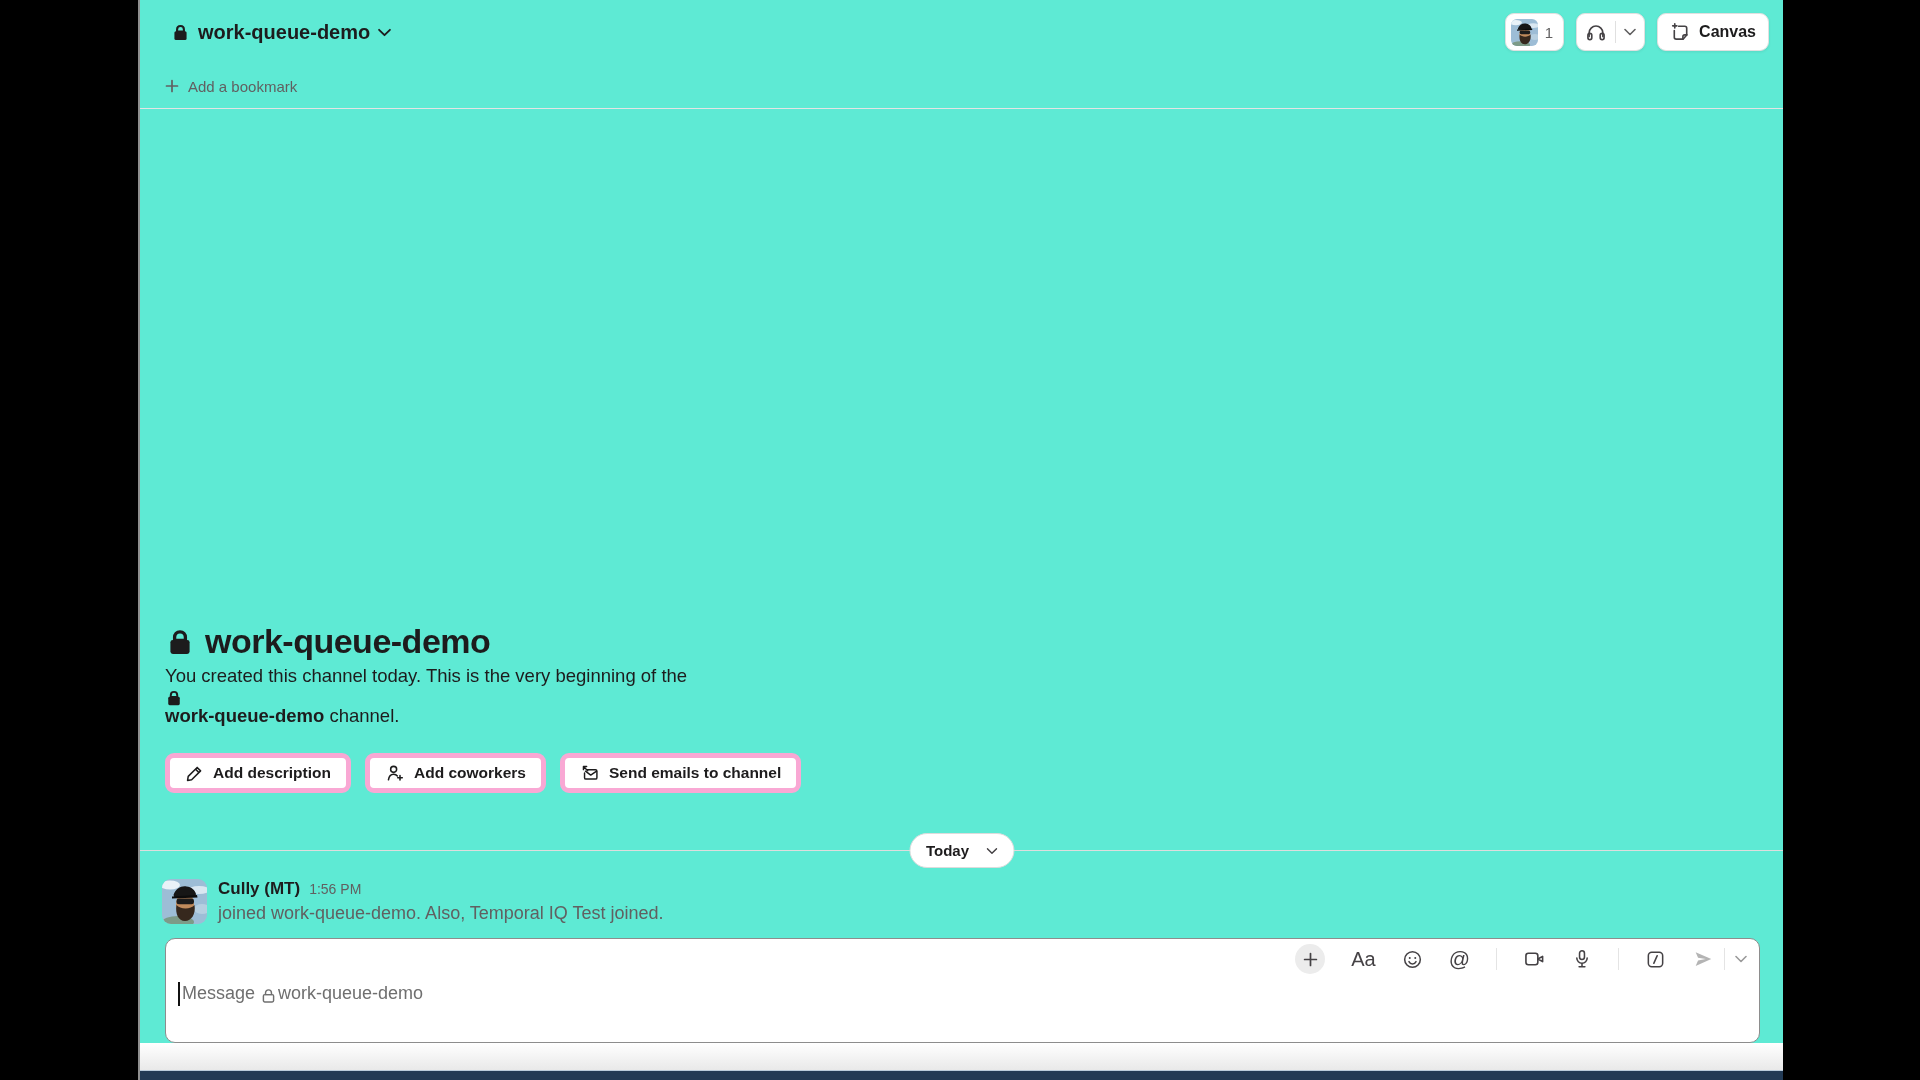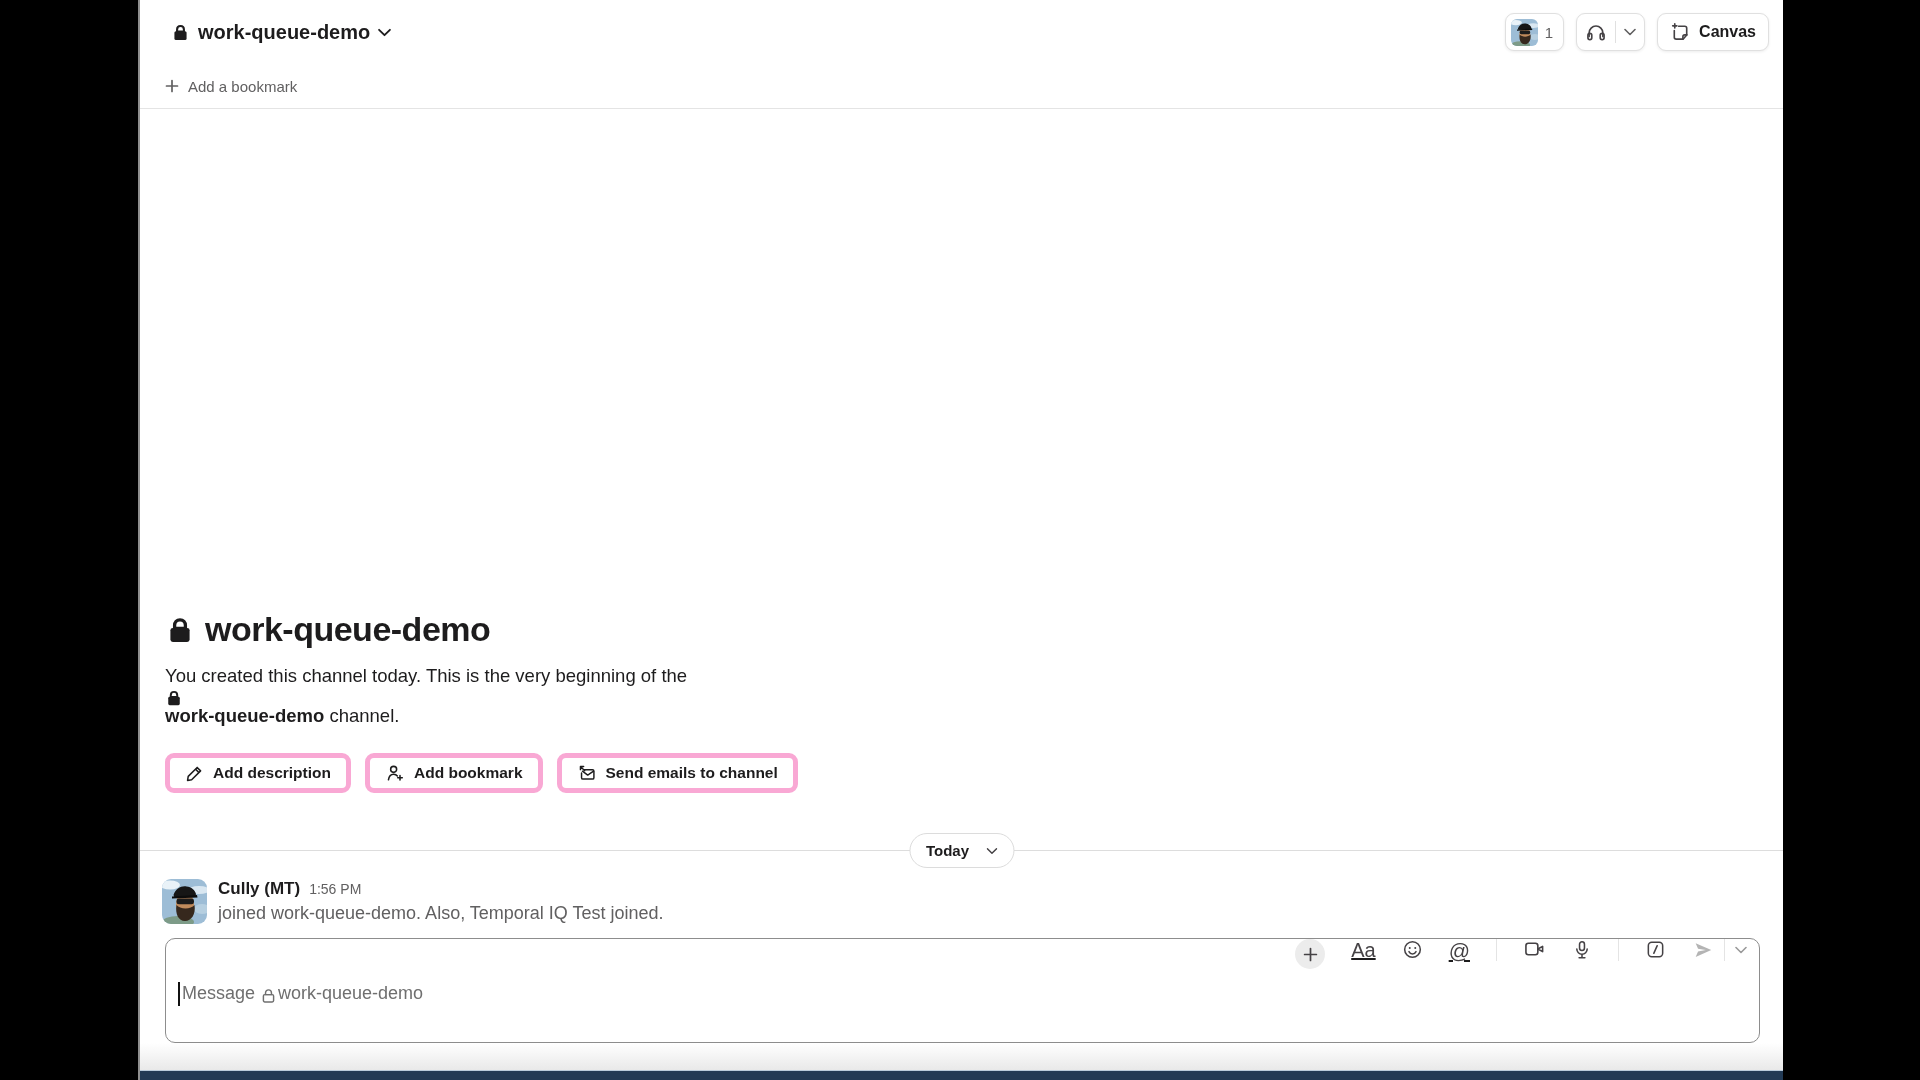--- a/index.html
+++ b/index.html
@@ -1,20 +1,20 @@
 <!DOCTYPE html>
 <html><head>
 <meta charset="utf-8">
 <style>
   * { margin:0; padding:0; box-sizing:border-box; }
   html,body { width:1920px; height:1080px; overflow:hidden; background:#000;
               font-family:"Liberation Sans","DejaVu Sans",sans-serif; color:#1d1c1d; }
 
   .app { position:absolute; left:138px; top:0; width:1645px; height:1080px;
-         background:#ffffff; border-left:2px solid #8f8f8f; display:flex; flex-direction:column; }
+         background:#5eead4; border-left:2px solid #8f8f8f; display:flex; flex-direction:column; }
 
   
   .channel-header { height:64px; display:flex; align-items:center; padding:0 14px 0 25px; flex:none; }
   .title-btn { display:flex; align-items:center; gap:8px; cursor:pointer; border-radius:6px; padding:4px 6px; }
   .title-btn .name { font-size:20px; font-weight:bold; }
   .chev { display:inline-flex; color:#1d1c1d; }
   .header-actions { margin-left:auto; display:flex; align-items:center; gap:12px; }
   .hbtn { height:38px; display:flex; align-items:center; background:#fff;
           border:1px solid #e0e0e0; border-radius:9px; box-shadow:0 1px 3px rgba(0,0,0,.08); cursor:pointer; }
   .members-btn { padding:0 10px 0 5px; gap:7px; }
@@ -27,21 +27,21 @@
 
   
   .bookmarks-bar { height:45px; display:flex; align-items:center; padding:0 25px;
                    border-bottom:1px solid #e4e4e4; flex:none; }
   .add-bookmark { display:flex; align-items:center; gap:9px; color:#616061; font-size:15px; cursor:pointer; }
 
   
   .messages { flex:1; display:flex; flex-direction:column; justify-content:flex-end; overflow:hidden; }
   .intro { padding:0 25px; }
   .intro-heading { display:flex; align-items:center; gap:10px; font-size:34px; font-weight:800; letter-spacing:-.5px; }
-  .intro-line { margin-top:16px; font-size:18.5px; }
+  .intro-line { margin-top:4px; font-size:18.5px; }
   .intro-line .lock-inline { position:relative; top:2px; margin-right:2px; }
   .intro-line b { font-weight:bold; }
   .intro-actions { display:flex; gap:14px; margin-top:26px; }
   .action-btn { height:40px; display:flex; align-items:center; gap:9px; padding:0 15px;
                 background:#fff; border:5px solid #f9a8d4; border-radius:9px;
                 font-size:15.5px; font-weight:bold; color:#1d1c1d; cursor:pointer; }
 
   .date-divider { position:relative; margin-top:40px; height:36px; flex:none; }
   .date-divider .line { position:absolute; left:0; right:0; top:17px; height:1px; background:#dddddd; }
   .date-pill { position:absolute; left:50%; transform:translateX(-50%); top:0; height:35px;
@@ -58,21 +58,21 @@
   .msg-body { margin-top:4px; font-size:18px; color:#616061; }
 
   
   .composer-wrap { flex:none; padding:0 23px 0 25px; }
   .composer { height:105px; border:1px solid #8d8d8d; border-radius:10px; background:#fff;
               display:flex; flex-direction:row; }
   .composer-input { flex:1; display:flex; align-items:center; padding:6px 14px 0 12px;
                     font-size:18px; color:#6f6f6f; cursor:text; }
   .caret { width:2px; height:24px; background:#111; margin-right:2px; }
   .ph-lock { position:relative; top:2px; margin:0 1px 0 5px; }
-  .composer-toolbar { height:46px; display:flex; align-items:flex-start; padding:0 12px 6px 12px; gap:26px;text-decoration:underline; }
+  .composer-toolbar { height:46px; display:flex; align-items:center; padding:0 12px 6px 12px; gap:26px; }
   .tool { display:inline-flex; align-items:center; justify-content:center; color:#454245; cursor:pointer; }
   .plus-circle { width:30px; height:30px; border-radius:50%; background:#ececec; }
   .tool-text { font-size:20px; font-weight:500; color:#454245; }
   .tb-div { width:1px; height:22px; background:#e4e4e4; }
   .send-group { margin-left:auto; display:flex; align-items:center; gap:10px; }
   .send-btn { color:#b4b4b4; cursor:default; }
   .send-chev { color:#9a9a9a; cursor:pointer; }
 
   
   .bottom-strip { height:27px; flex:none; background:linear-gradient(#ffffff,#e9e9e9); }
@@ -193,21 +193,21 @@
           <span>Add description</span>
         </div>
         <div class="action-btn">
           <span class="tool">
             <svg width="20" height="20" viewBox="0 0 22 22" fill="none" stroke="#1d1c1d" stroke-width="1.7" stroke-linecap="round">
               <circle cx="9.5" cy="7" r="3.3"></circle>
               <path d="M3.8 18.5c.6-4 2.8-6.2 5.7-6.2 1.7 0 3.1.7 4.1 2"></path>
               <path d="M16.5 13.8v5M14 16.3h5"></path>
             </svg>
           </span>
-          <span>Add bookmark</span>
+          <span>Add coworkers</span>
         </div>
         <div class="action-btn">
           <span class="tool">
             <svg width="20" height="20" viewBox="0 0 22 22" fill="none" stroke="#1d1c1d" stroke-width="1.6" stroke-linecap="round" stroke-linejoin="round">
               <path d="M7.5 7.5H17a1.6 1.6 0 0 1 1.6 1.6v7A1.6 1.6 0 0 1 17 17.7H6.6A1.6 1.6 0 0 1 5 16.1v-5"></path>
               <path d="M6 9l5.8 4.3L18.2 9"></path>
               <path d="M8.5 8.5L3.8 3.8M3.8 7.3V3.8h3.5"></path>
             </svg>
           </span>
           <span>Send emails to channel</span>

